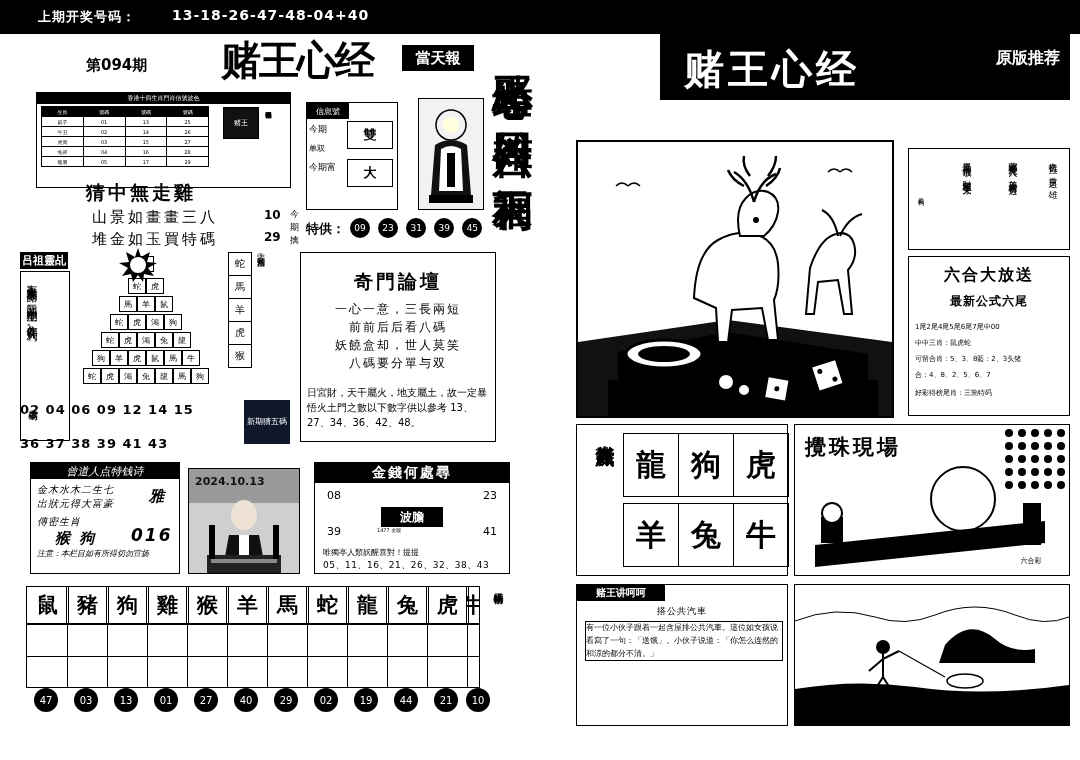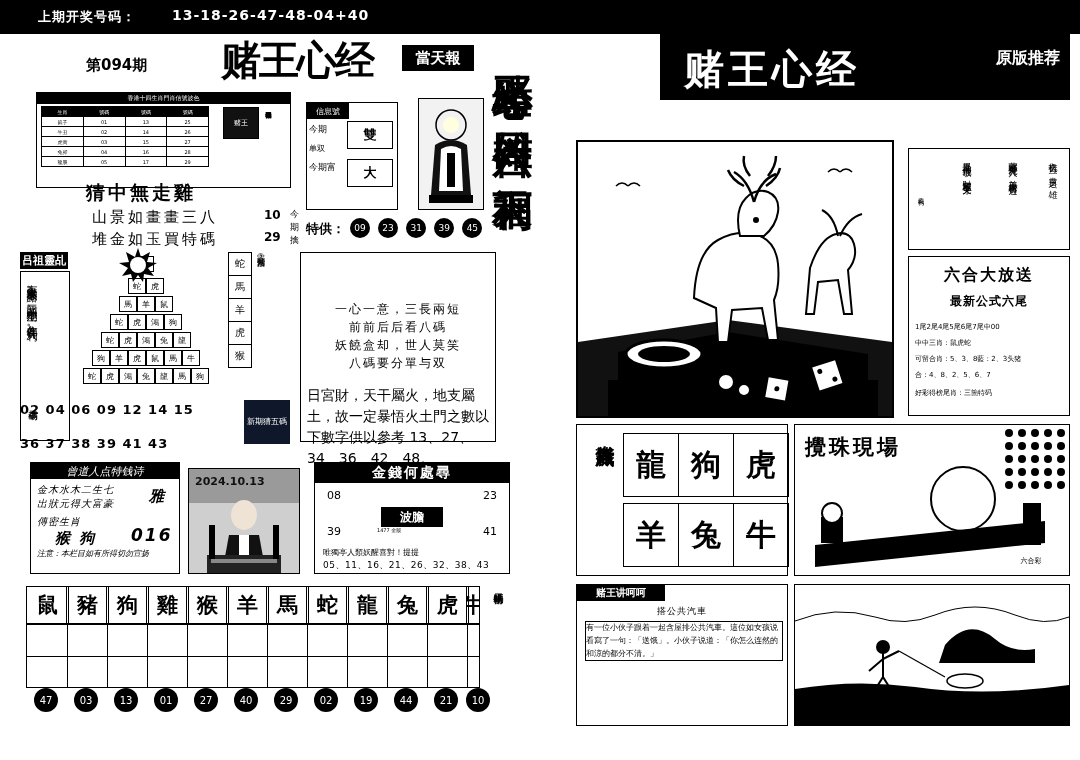--- a/index.html
+++ b/index.html
@@ -100,21 +100,21 @@
   #deity{left:418px;top:98px;width:66px;height:112px;border:1px solid #000;background:#eee;}
 
   #special{left:306px;top:216px;width:188px;height:28px;}
   #special .lbl{position:absolute;left:0;top:4px;font-size:13px;font-weight:bold;}
   #special .balls{position:absolute;left:44px;top:0;}
   .ball{display:inline-block;width:20px;height:20px;border-radius:50%;background:#000;color:#fff;font-size:9px;text-align:center;line-height:20px;margin-right:3px;}
 
   #box-qimen{left:300px;top:252px;width:196px;height:190px;}
   #box-qimen .ttl{position:absolute;left:0;top:16px;width:100%;font-size:19px;font-weight:bold;letter-spacing:3px;text-align:center;}
   #box-qimen .p{position:absolute;left:0;width:100%;text-align:center;font-size:12px;letter-spacing:2px;}
-  #box-qimen .foot{position:absolute;left:6px;top:132px;width:184px;font-size:14px;line-height:1.5;}
+  #box-qimen .foot{position:absolute;left:6px;top:132px;width:184px;font-size:10px;line-height:1.5;}
 
   
   #zstrip{left:26px;top:586px;width:452px;height:130px;}
   #zstrip .zcell{position:absolute;top:0;width:41px;height:36px;border:1px solid #000;font-size:21px;font-weight:bold;display:flex;align-items:center;justify-content:center;}
   #zstrip .grid{position:absolute;left:0;top:38px;width:452px;height:62px;border:1px solid #000;}
   #zstrip .gv{position:absolute;top:0;width:1px;height:62px;background:#000;}
   #zstrip .gh{position:absolute;left:0;top:31px;width:452px;height:1px;background:#000;}
   #zstrip .circ{position:absolute;top:102px;width:24px;height:24px;border-radius:50%;background:#000;color:#fff;font-size:10px;display:flex;align-items:center;justify-content:center;}
   #zside{left:482px;top:586px;width:22px;height:130px;font-size:10px;line-height:1.2;}
 
@@ -357,20 +357,21 @@
     <div class="balls">
       <span class="ball">09</span>
       <span class="ball">23</span>
       <span class="ball">31</span>
       <span class="ball">39</span>
       <span class="ball">45</span>
     </div>
   </div>
 
   <div class="b bd" id="box-qimen">
+    <div class="ttl">奇門論壇</div>
     <div class="p" style="top:48px;">一心一意，三長兩短</div>
     <div class="p" style="top:66px;">前前后后看八碼</div>
     <div class="p" style="top:84px;">妖饒盒却，世人莫笑</div>
     <div class="p" style="top:102px;">八碼要分單与双</div>
     <div class="foot">日宮財，天干屬火，地支屬土，故一定暴悟火土門之數以下數字供以參考 13、27、34、36、42、48。</div>
   </div>
 
   <div class="b" id="zstrip">
     <div class="zcell" style="left:0px;">鼠</div>
     <div class="zcell" style="left:40px;">豬</div>

